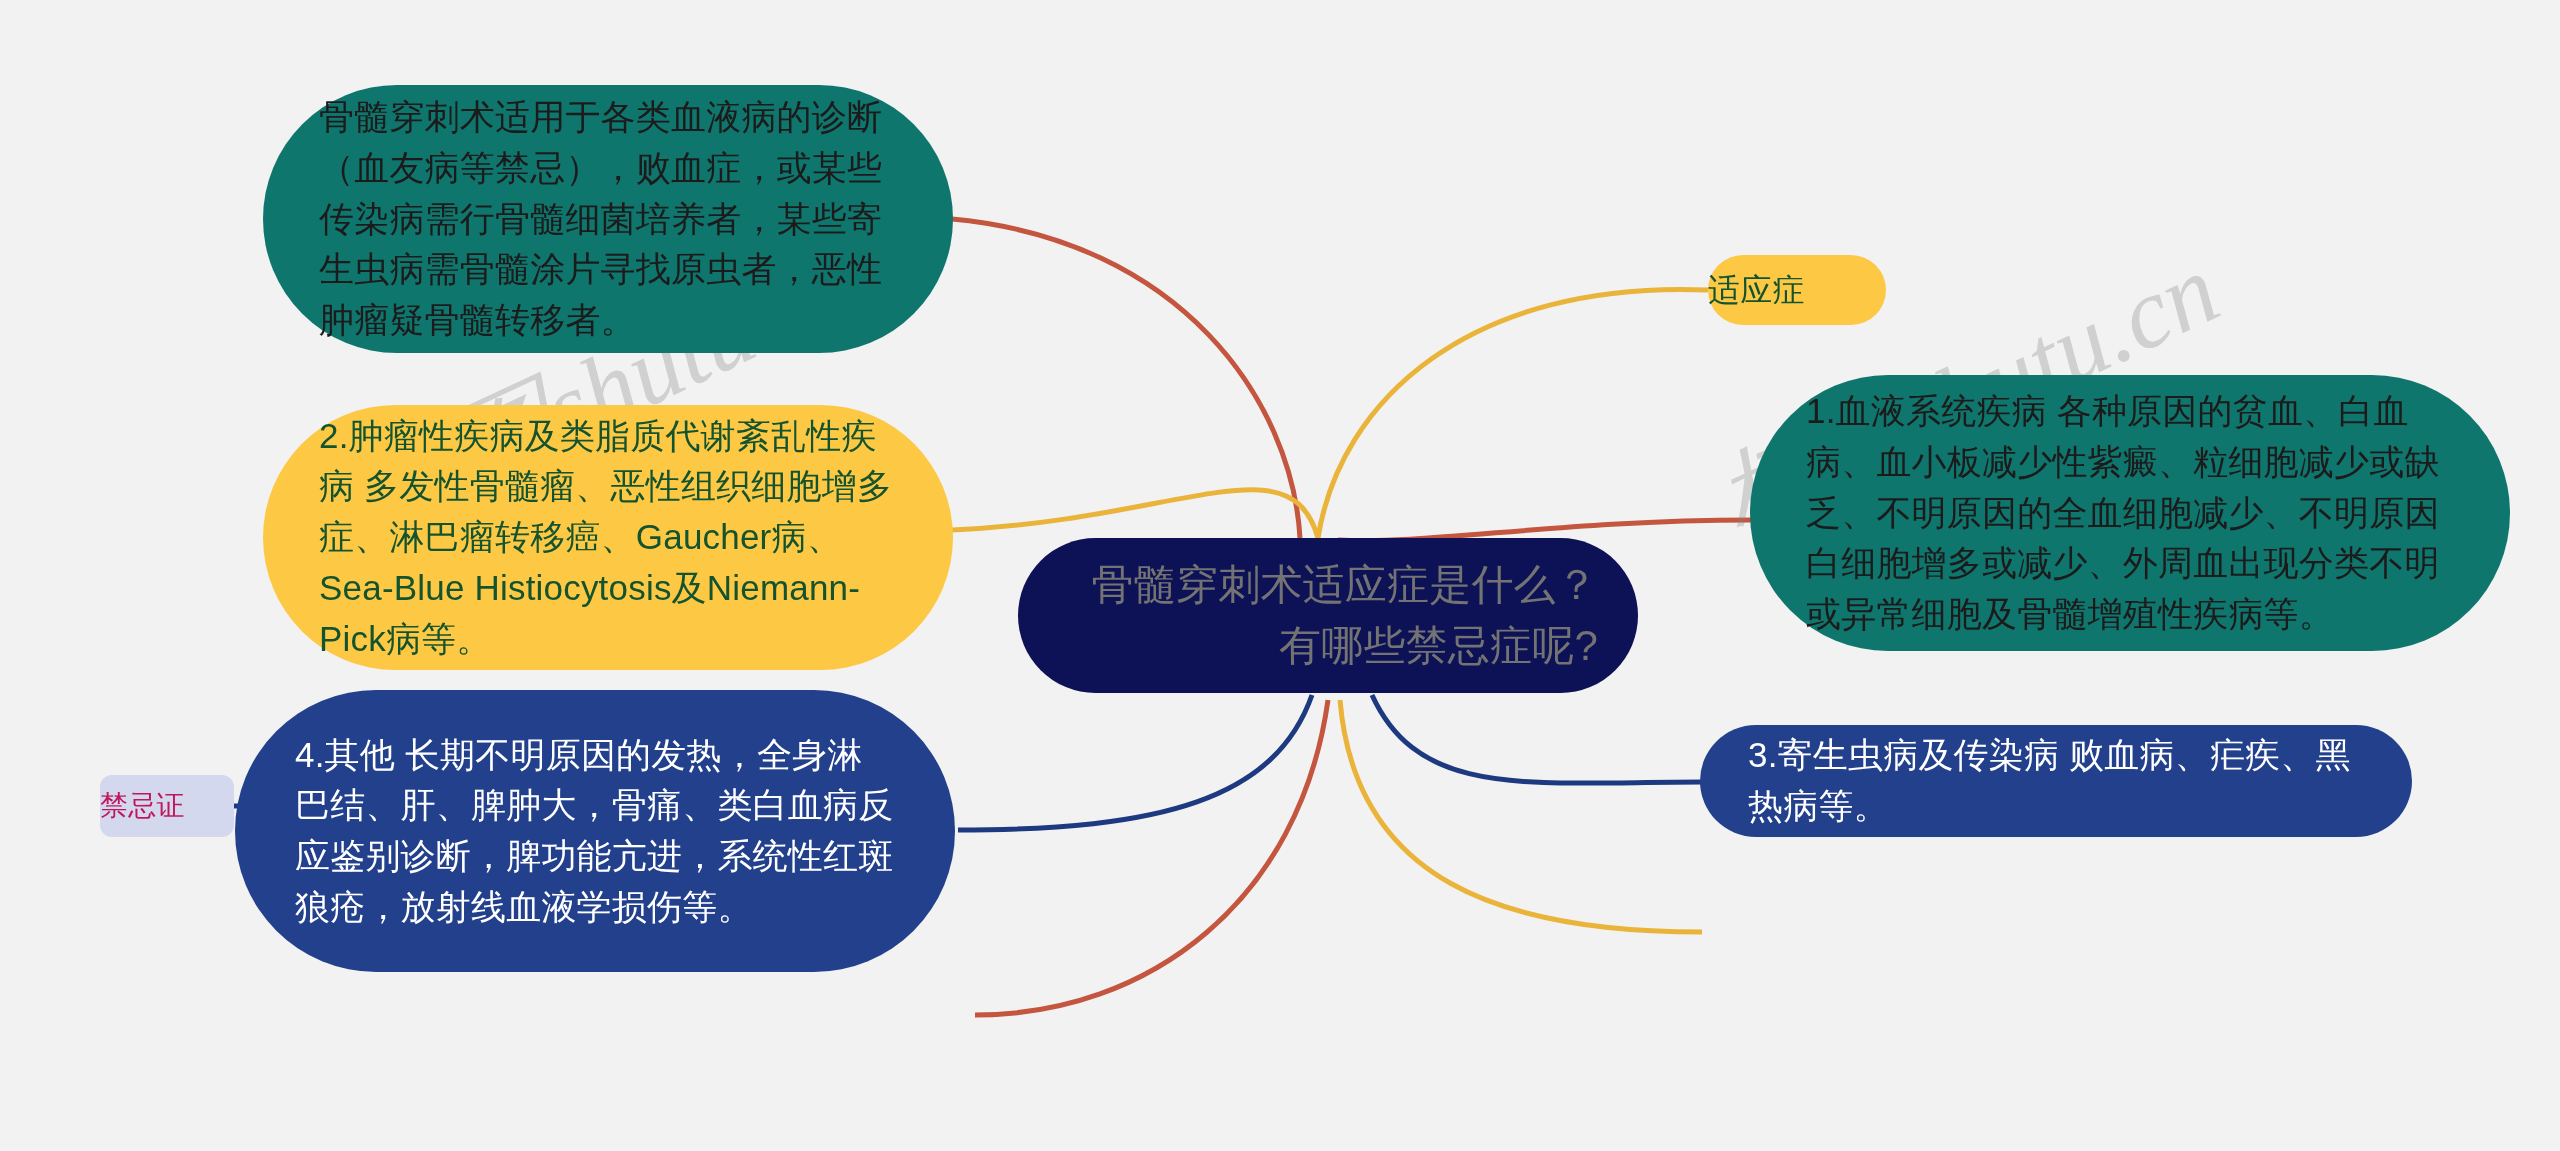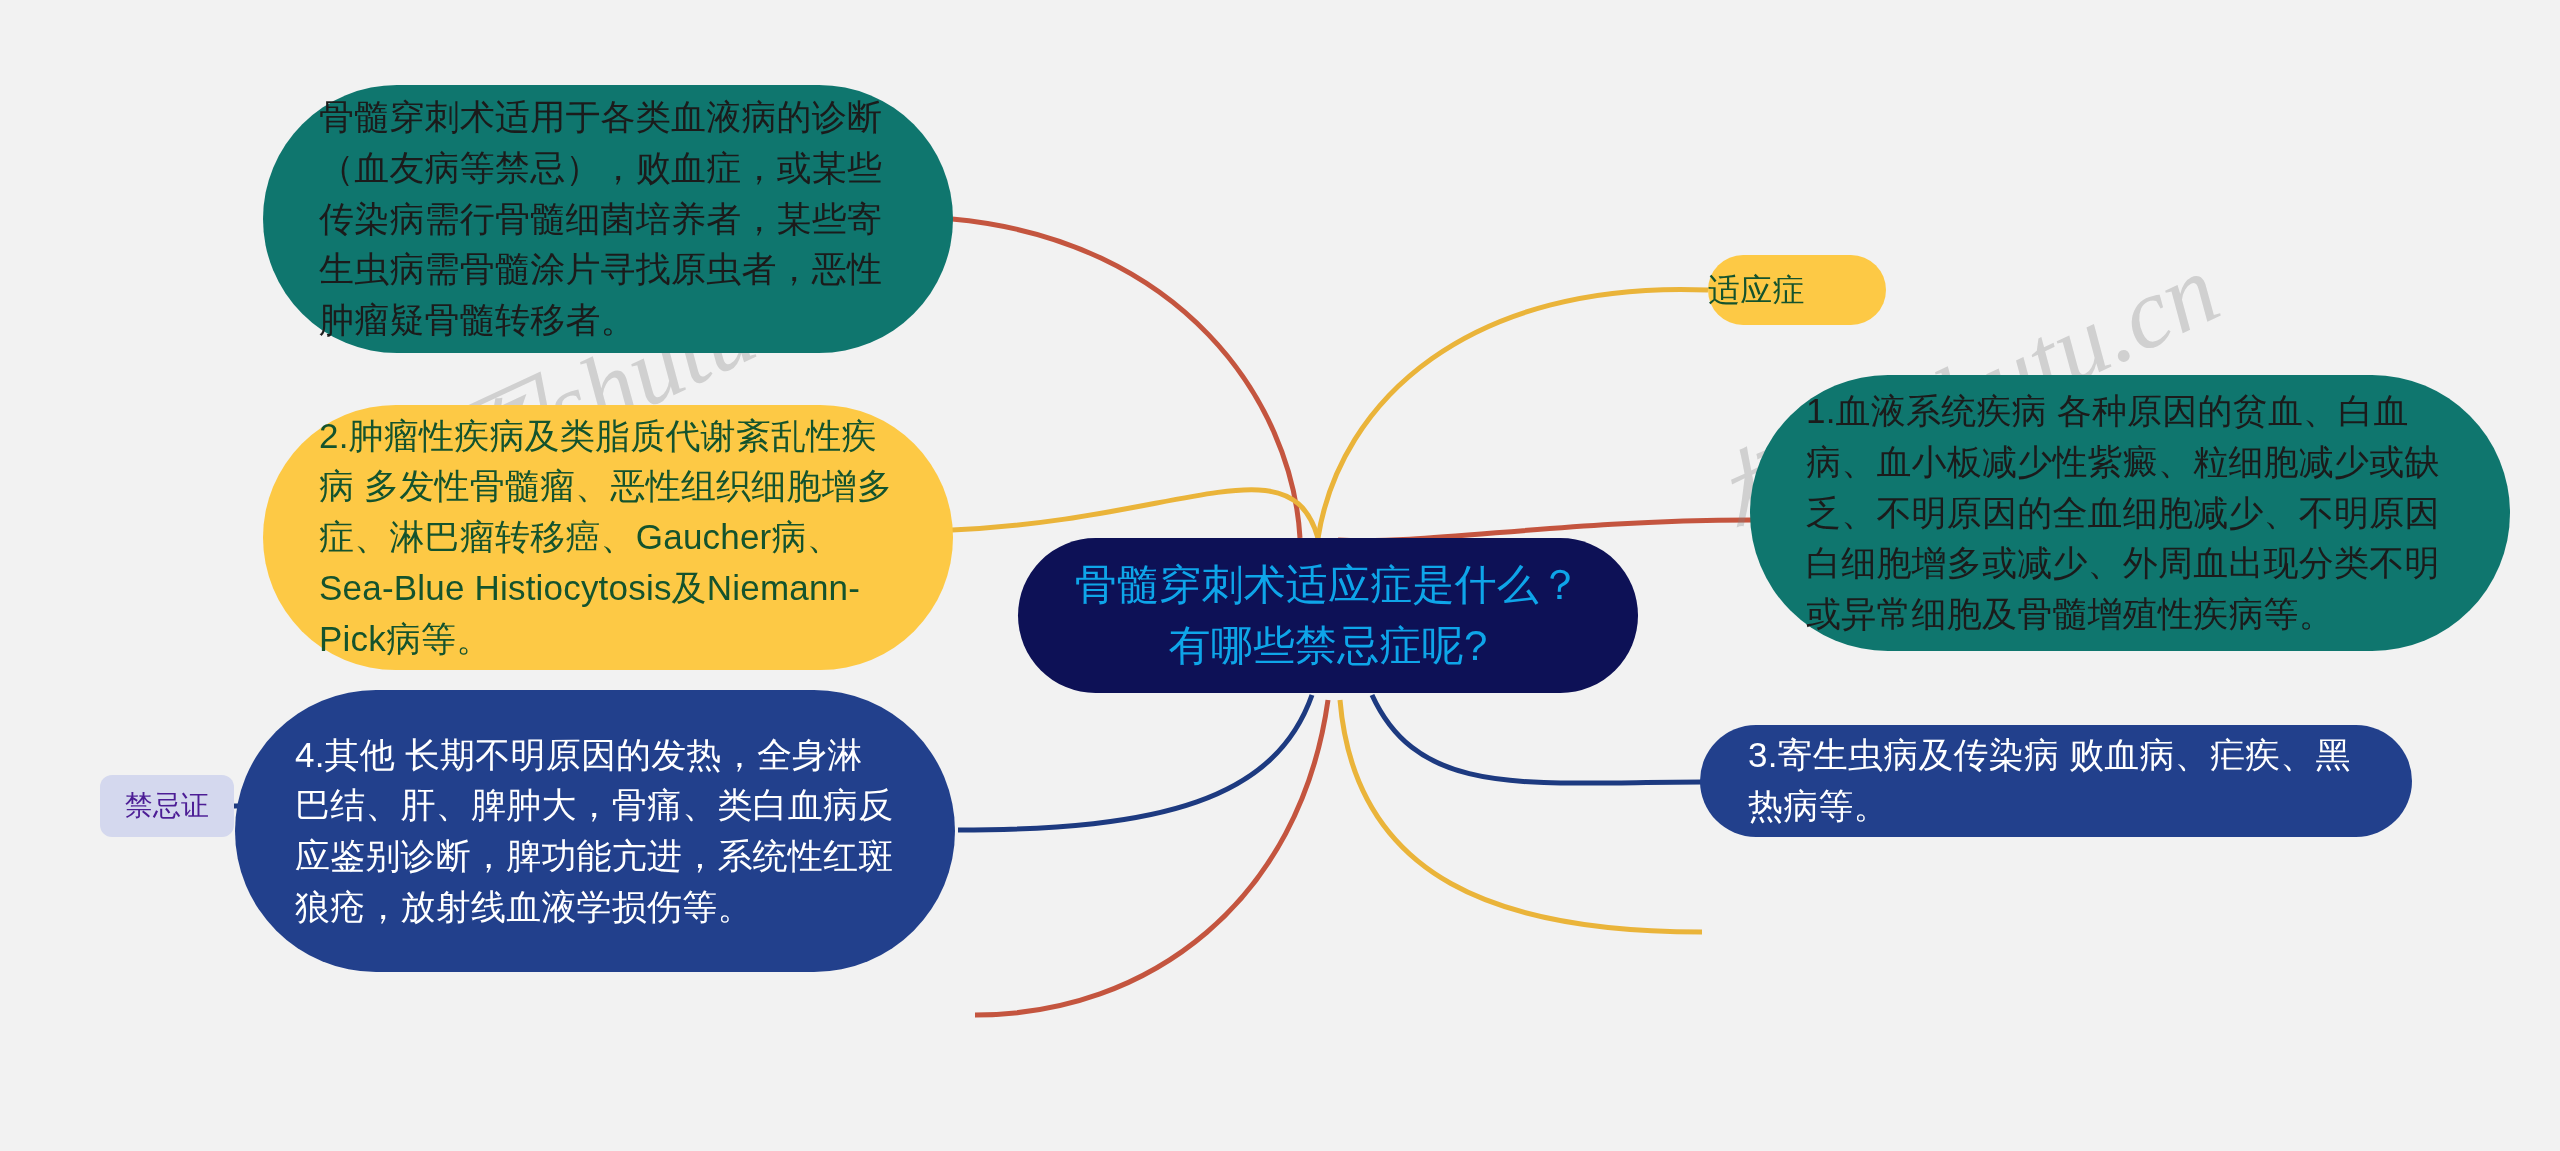--- a/index.html
+++ b/index.html
@@ -55,31 +55,31 @@
     color: #14532d;
     border-radius: 999px;
   }
   .n-blue {
     background: #22408c;
     color: #ffffff;
     border-radius: 999px;
   }
   .n-center {
     background: #0d1156;
-    color: #0ea5e9;
+    color: #737373;
     border-radius: 999px;
     justify-content: center;
-    text-align: center;
+    text-align: right;
   }
   .n-lav {
     background: #d4d8ee;
-    color: #4c1d95;
+    color: #be185d;
     border-radius: 14px;
     justify-content: center;
-    text-align: center;
+    text-align: left;
   }
 
   
   #node-adapt-1 { left: 263px; top: 85px;  width: 690px;  height: 268px; padding: 0 56px; font-size: 35px; }
   #node-adapt-2 { left: 263px; top: 405px; width: 690px;  height: 265px; padding: 0 56px; font-size: 35px; }
   #node-adapt-4 { left: 235px; top: 690px; width: 720px;  height: 282px; padding: 0 60px; font-size: 35px; }
 
   #node-center  { left: 1018px; top: 538px; width: 620px; height: 155px; padding: 0 40px; font-size: 42px; }
 
   #node-label-adapt { left: 1708px; top: 255px; width: 178px; height: 70px; font-size: 32px; }

